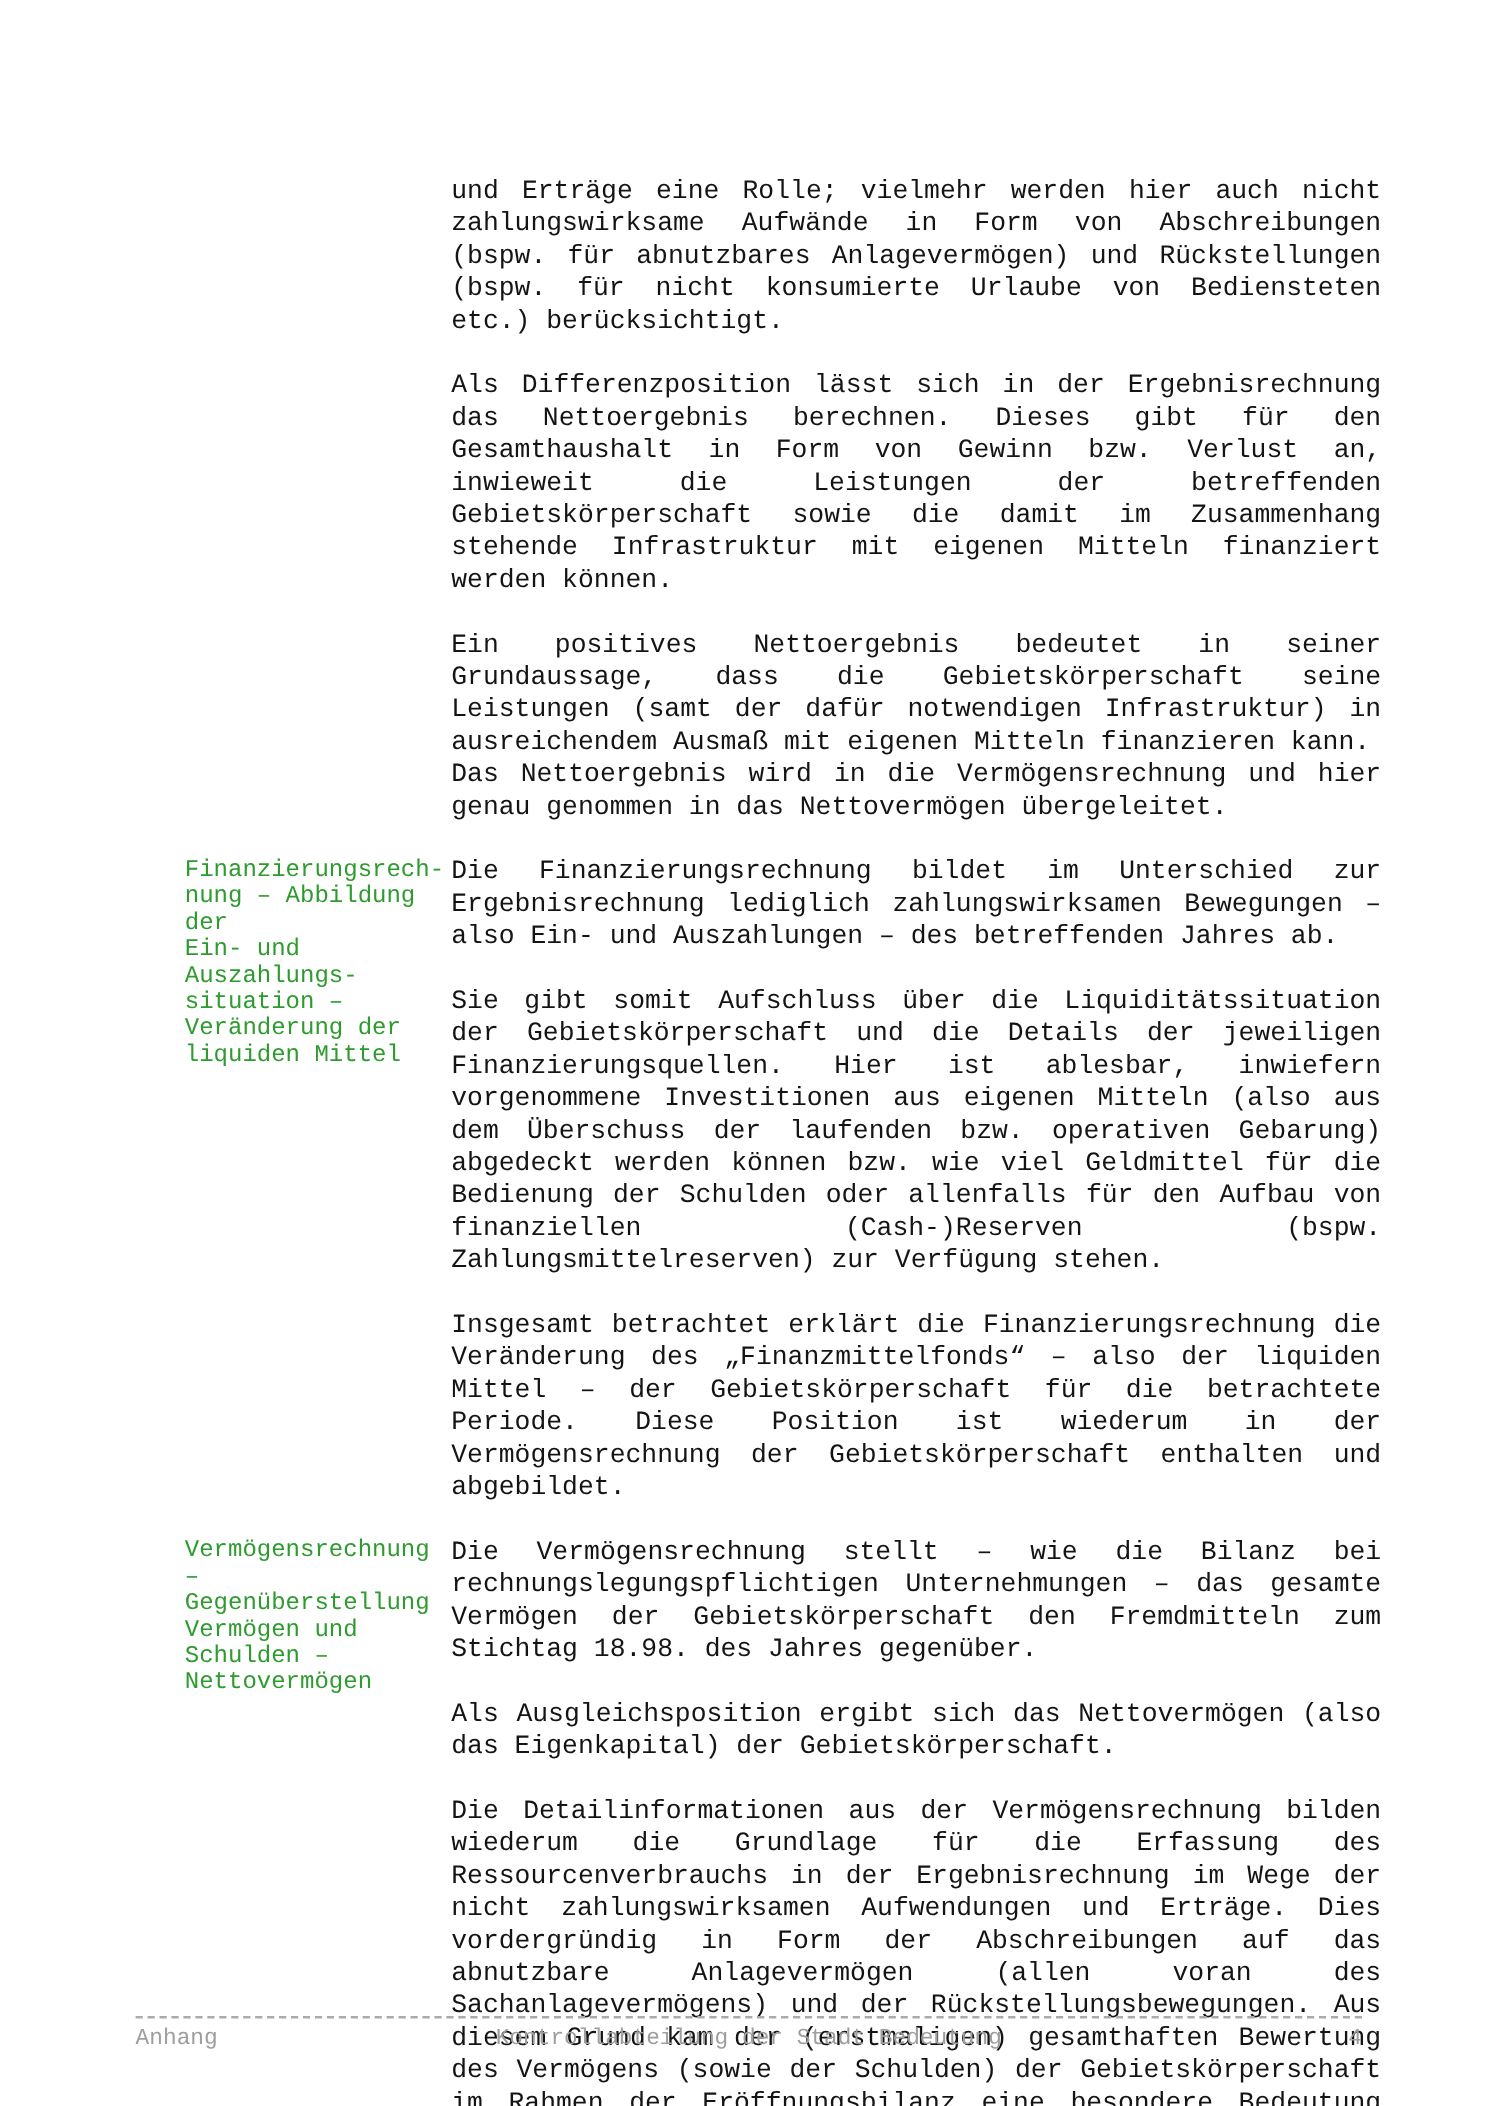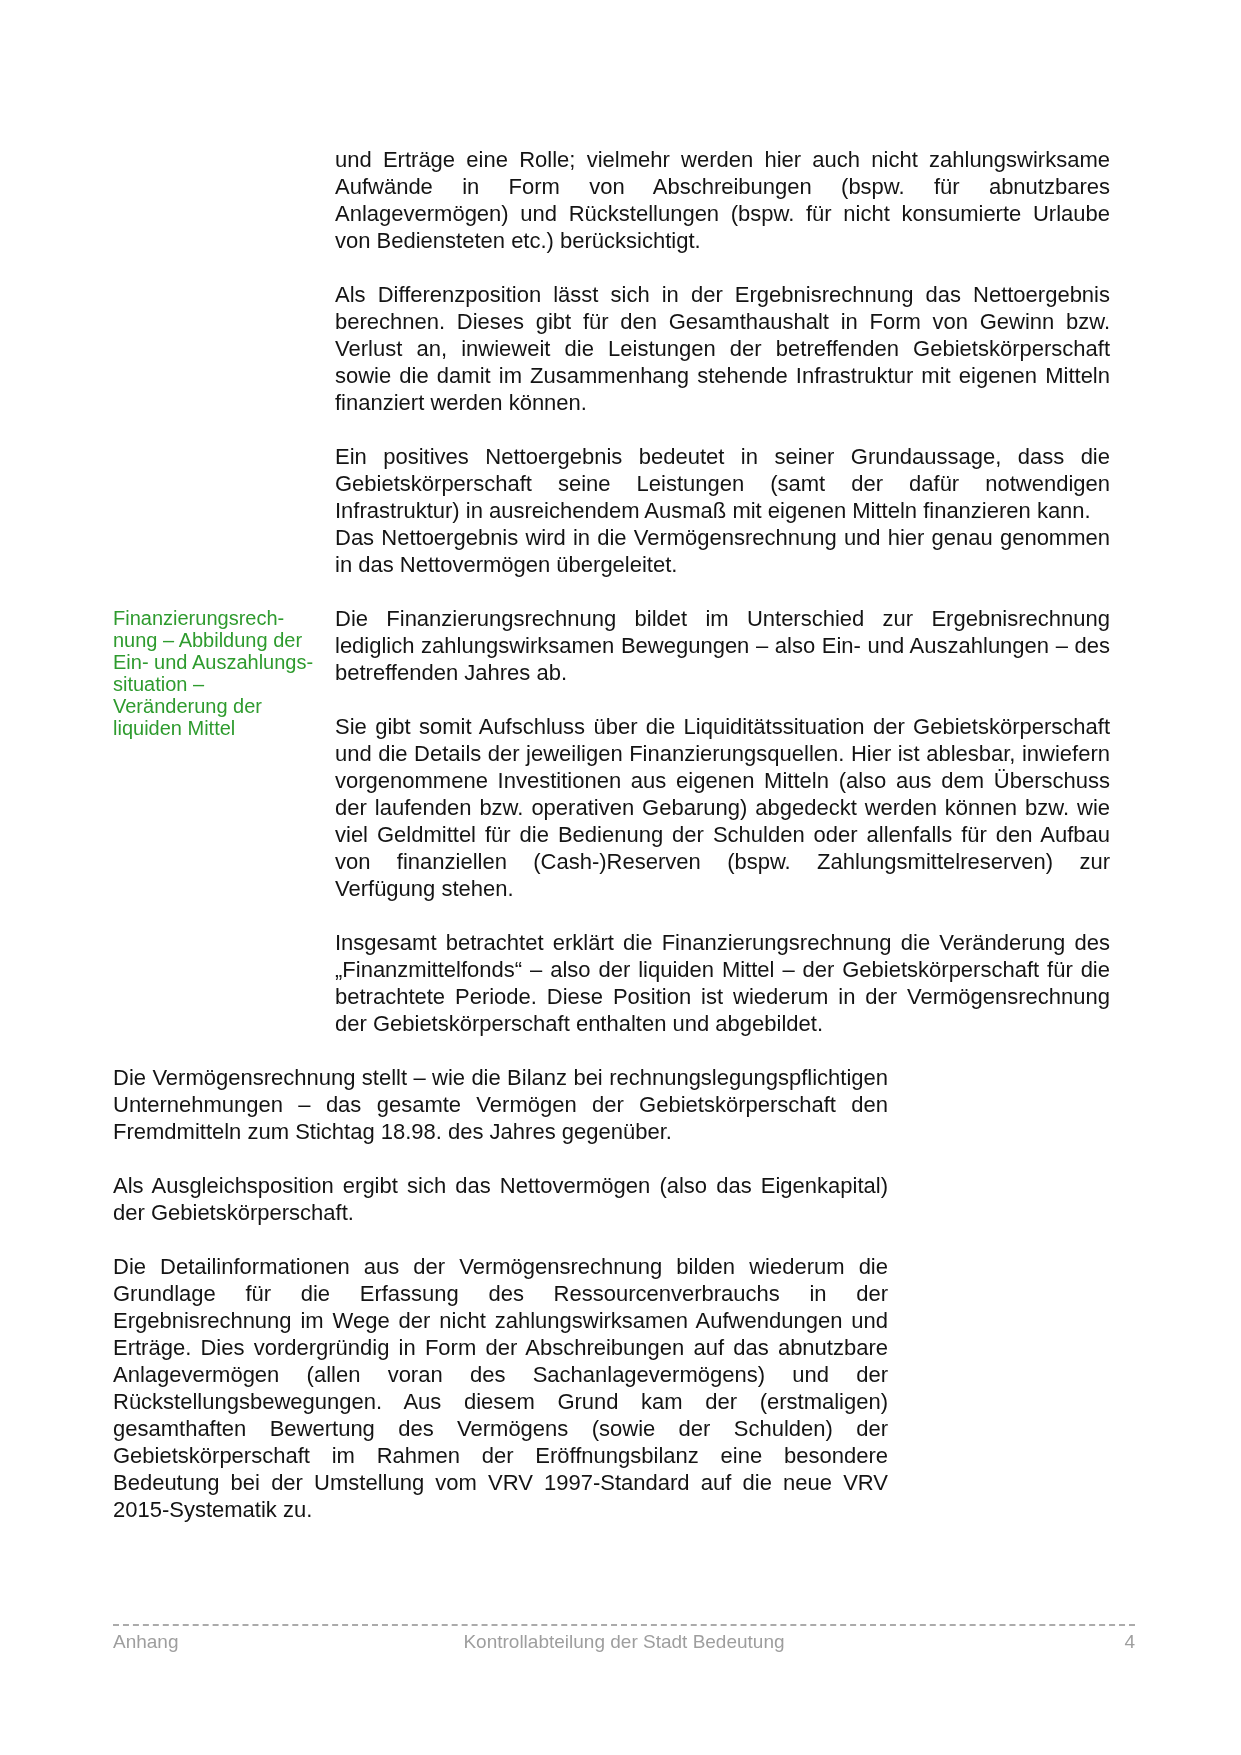--- a/index.html
+++ b/index.html
@@ -3,22 +3,23 @@
 <meta charset="utf-8">
 <style>
   * { margin: 0; padding: 0; box-sizing: border-box; }
   html, body { background: #ffffff; }
   .page {
     position: relative;
     width: 1173px;
     height: 1755px;
     background: #ffffff;
     overflow: hidden;
-    font-family: Liberation Sans, sans-serif;
+    font-family: Liberation Mono, monospace;
     color: var(--text, #141414);
+    padding-left: 41px;
   }
   .content {
     padding: 146px 0 0 113px;
   }
   .section {
     display: flex;
     align-items: flex-start;
   }
   .side {
     flex: none;
@@ -33,21 +34,21 @@
     flex: none;
     width: 775px;
     font-size: 22px;
     line-height: 27px;
     text-align: justify;
   }
   .text p { margin: 0 0 27px 0; }
   .text p.no-gap { margin-bottom: 0; }
   .footer {
     position: absolute;
-    top: 1624px;
+    top: 1680px;
     left: 113px;
     width: 1022px;
     border-top: 2px dashed #ababab;
     padding-top: 4px;
   }
   .footer-row {
     display: flex;
     align-items: baseline;
     font-size: 19px;
     line-height: 24px;
@@ -81,20 +82,25 @@
 Veränderung der
 liquiden Mittel</div>
       <div class="text">
         <p>Die Finanzierungsrechnung bildet im Unterschied zur Ergebnisrechnung lediglich zahlungswirksamen Bewegungen – also Ein- und Auszahlungen – des betreffenden Jahres ab.</p>
         <p>Sie gibt somit Aufschluss über die Liquiditätssituation der Gebietskörperschaft und die Details der jeweiligen Finanzierungsquellen. Hier ist ablesbar, inwiefern vorgenommene Investitionen aus eigenen Mitteln (also aus dem Überschuss der laufenden bzw. operativen Gebarung) abgedeckt werden können bzw. wie viel Geldmittel für die Bedienung der Schulden oder allenfalls für den Aufbau von finanziellen (Cash-)Reserven (bspw. Zahlungsmittelreserven) zur Verfügung stehen.</p>
         <p>Insgesamt betrachtet erklärt die Finanzierungsrechnung die Veränderung des „Finanzmittelfonds“ – also der liquiden Mittel – der Gebietskörperschaft für die betrachtete Periode. Diese Position ist wiederum in der Vermögensrechnung der Gebietskörperschaft enthalten und abgebildet.</p>
       </div>
     </div>
 
     <div class="section">
+      <div class="side">Vermögensrechnung –
+Gegenüberstellung
+Vermögen und
+Schulden –
+Nettovermögen</div>
       <div class="text">
         <p>Die Vermögensrechnung stellt – wie die Bilanz bei rechnungslegungspflichtigen Unternehmungen – das gesamte Vermögen der Gebietskörperschaft den Fremdmitteln zum Stichtag 18.98. des Jahres gegenüber.</p>
         <p>Als Ausgleichsposition ergibt sich das Nettovermögen (also das Eigenkapital) der Gebietskörperschaft.</p>
         <p>Die Detailinformationen aus der Vermögensrechnung bilden wiederum die Grundlage für die Erfassung des Ressourcenverbrauchs in der Ergebnisrechnung im Wege der nicht zahlungswirksamen Aufwendungen und Erträge. Dies vordergründig in Form der Abschreibungen auf das abnutzbare Anlagevermögen (allen voran des Sachanlagevermögens) und der Rückstellungsbewegungen. Aus diesem Grund kam der (erstmaligen) gesamthaften Bewertung des Vermögens (sowie der Schulden) der Gebietskörperschaft im Rahmen der Eröffnungsbilanz eine besondere Bedeutung bei der Umstellung vom VRV 1997-Standard auf die neue VRV 2015-Systematik zu.</p>
       </div>
     </div>
 
   </div>
 
   <div class="footer">

